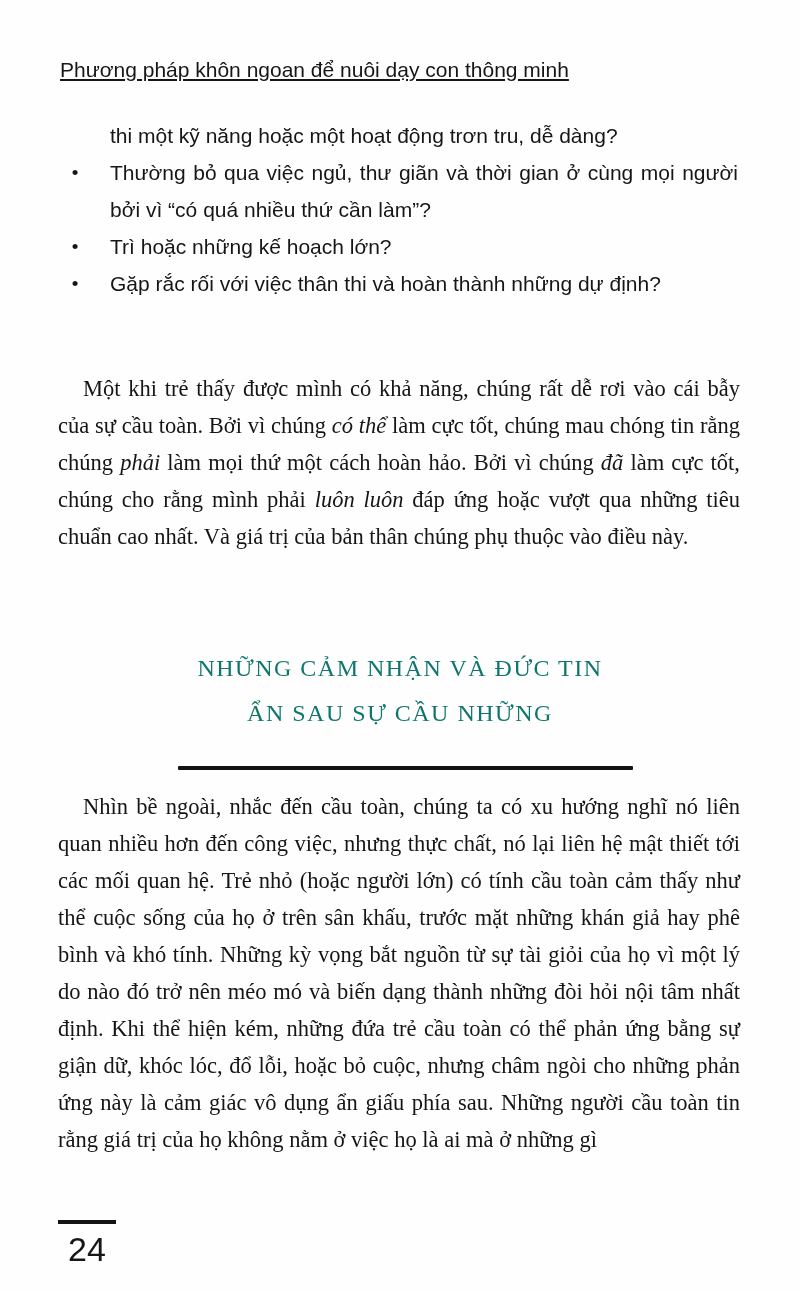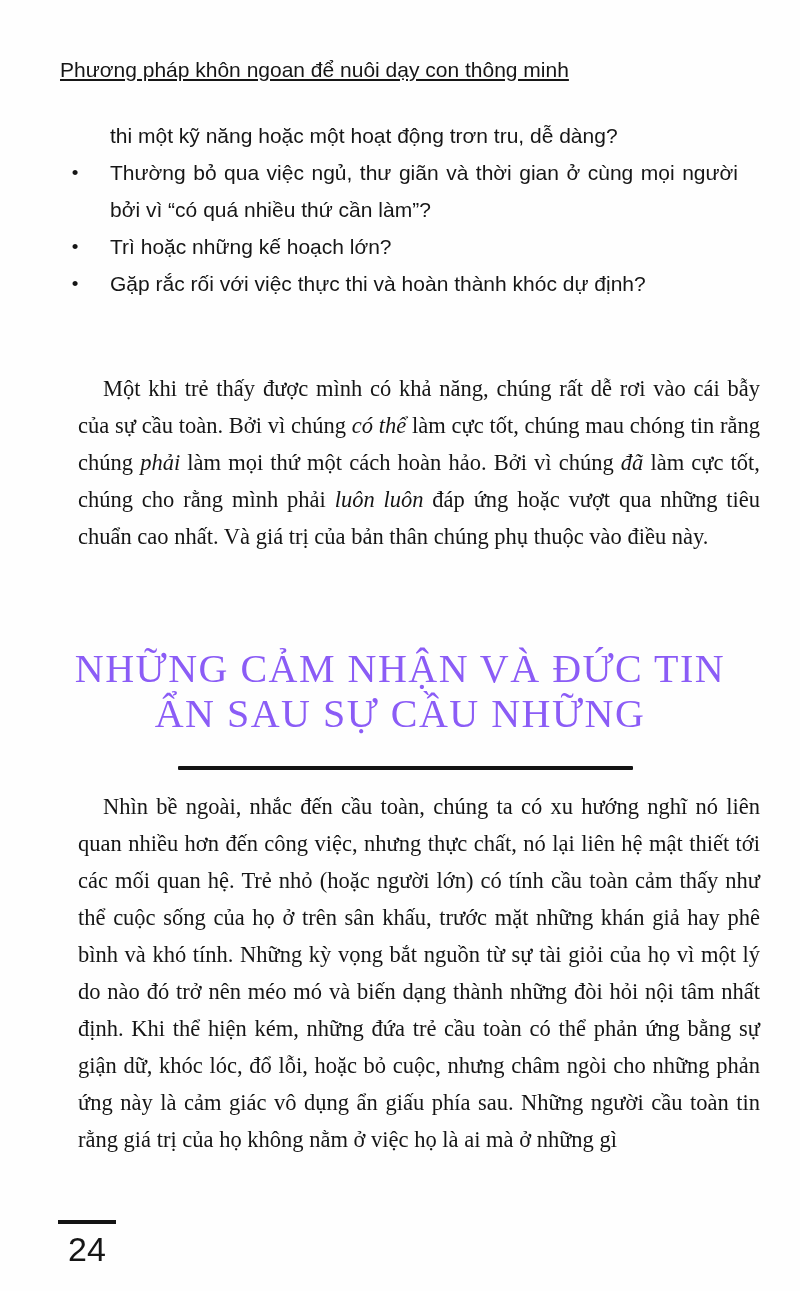--- a/index.html
+++ b/index.html
@@ -56,37 +56,36 @@
   .para {
     position: absolute;
     left: 58px;
     width: 682px;
     font-family: "Liberation Serif", serif;
     font-size: 22.5px;
     line-height: 37px;
     text-align: justify;
     text-indent: 25px;
     color: #151515;
-    margin-left: 20px;
   }
   .para-intro { top: 370px; }
   .para-body  { top: 788px; }
   .para i { font-style: italic; }
   
   .section-heading {
     position: absolute;
     left: 0;
     top: 646px;
     width: 800px;
     text-align: center;
     font-family: "Liberation Serif", serif;
-    font-size: 40px;
+    font-size: 24px;
     line-height: 45px;
     letter-spacing: 1.5px;
-    color: #8b5cf6;
+    color: #0f766e;
   }
   .heading-rule {
     position: absolute;
     left: 178px;
     top: 766px;
     width: 455px;
     height: 3.5px;
     background: #141414;
     border-radius: 1px;
   }
@@ -122,21 +121,21 @@
     <div class="checklist-item">
       <span class="bullet">•</span>
       <span>Thường bỏ qua việc ngủ, thư giãn và thời gian ở cùng mọi người bởi vì “có quá nhiều thứ cần làm”?</span>
     </div>
     <div class="checklist-item">
       <span class="bullet">•</span>
       <span>Trì hoặc những kế hoạch lớn?</span>
     </div>
     <div class="checklist-item">
       <span class="bullet">•</span>
-      <span>Gặp rắc rối với việc thực thi và hoàn thành khóc dự định?</span>
+      <span>Gặp rắc rối với việc thân thi và hoàn thành những dự định?</span>
     </div>
   </div>
 
   <div class="para para-intro"><span>Một khi trẻ thấy được mình có khả năng, chúng rất dễ rơi vào cái bẫy của sự cầu toàn. Bởi vì chúng </span><i>có thể</i><span> làm cực tốt, chúng mau chóng tin rằng chúng </span><i>phải</i><span> làm mọi thứ một cách hoàn hảo. Bởi vì chúng </span><i>đã</i><span> làm cực tốt, chúng cho rằng mình phải </span><i>luôn luôn</i><span> đáp ứng hoặc vượt qua những tiêu chuẩn cao nhất. Và giá trị của bản thân chúng phụ thuộc vào điều này.</span></div>
 
   <div class="section-heading">
     <div>NHỮNG CẢM NHẬN VÀ ĐỨC TIN</div>
     <div>ẨN SAU SỰ CẦU NHỮNG</div>
   </div>
 

